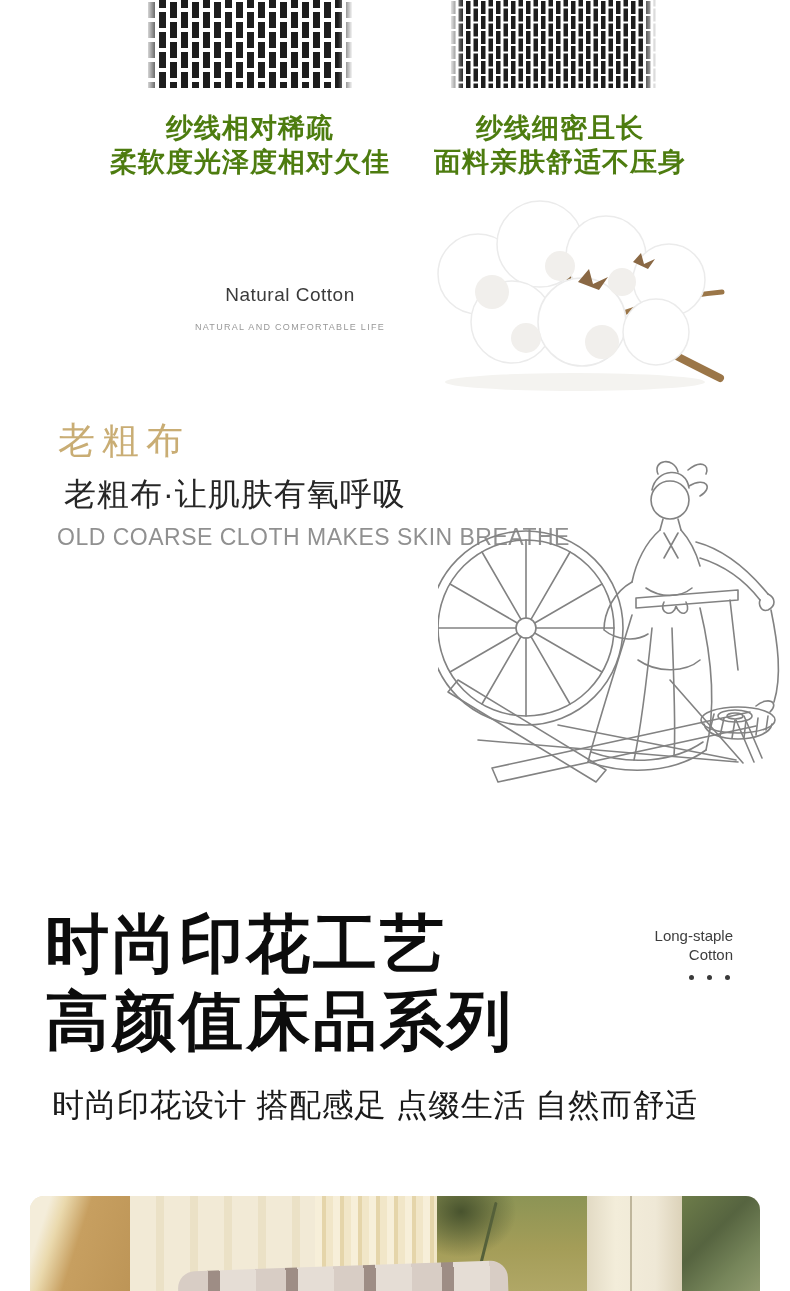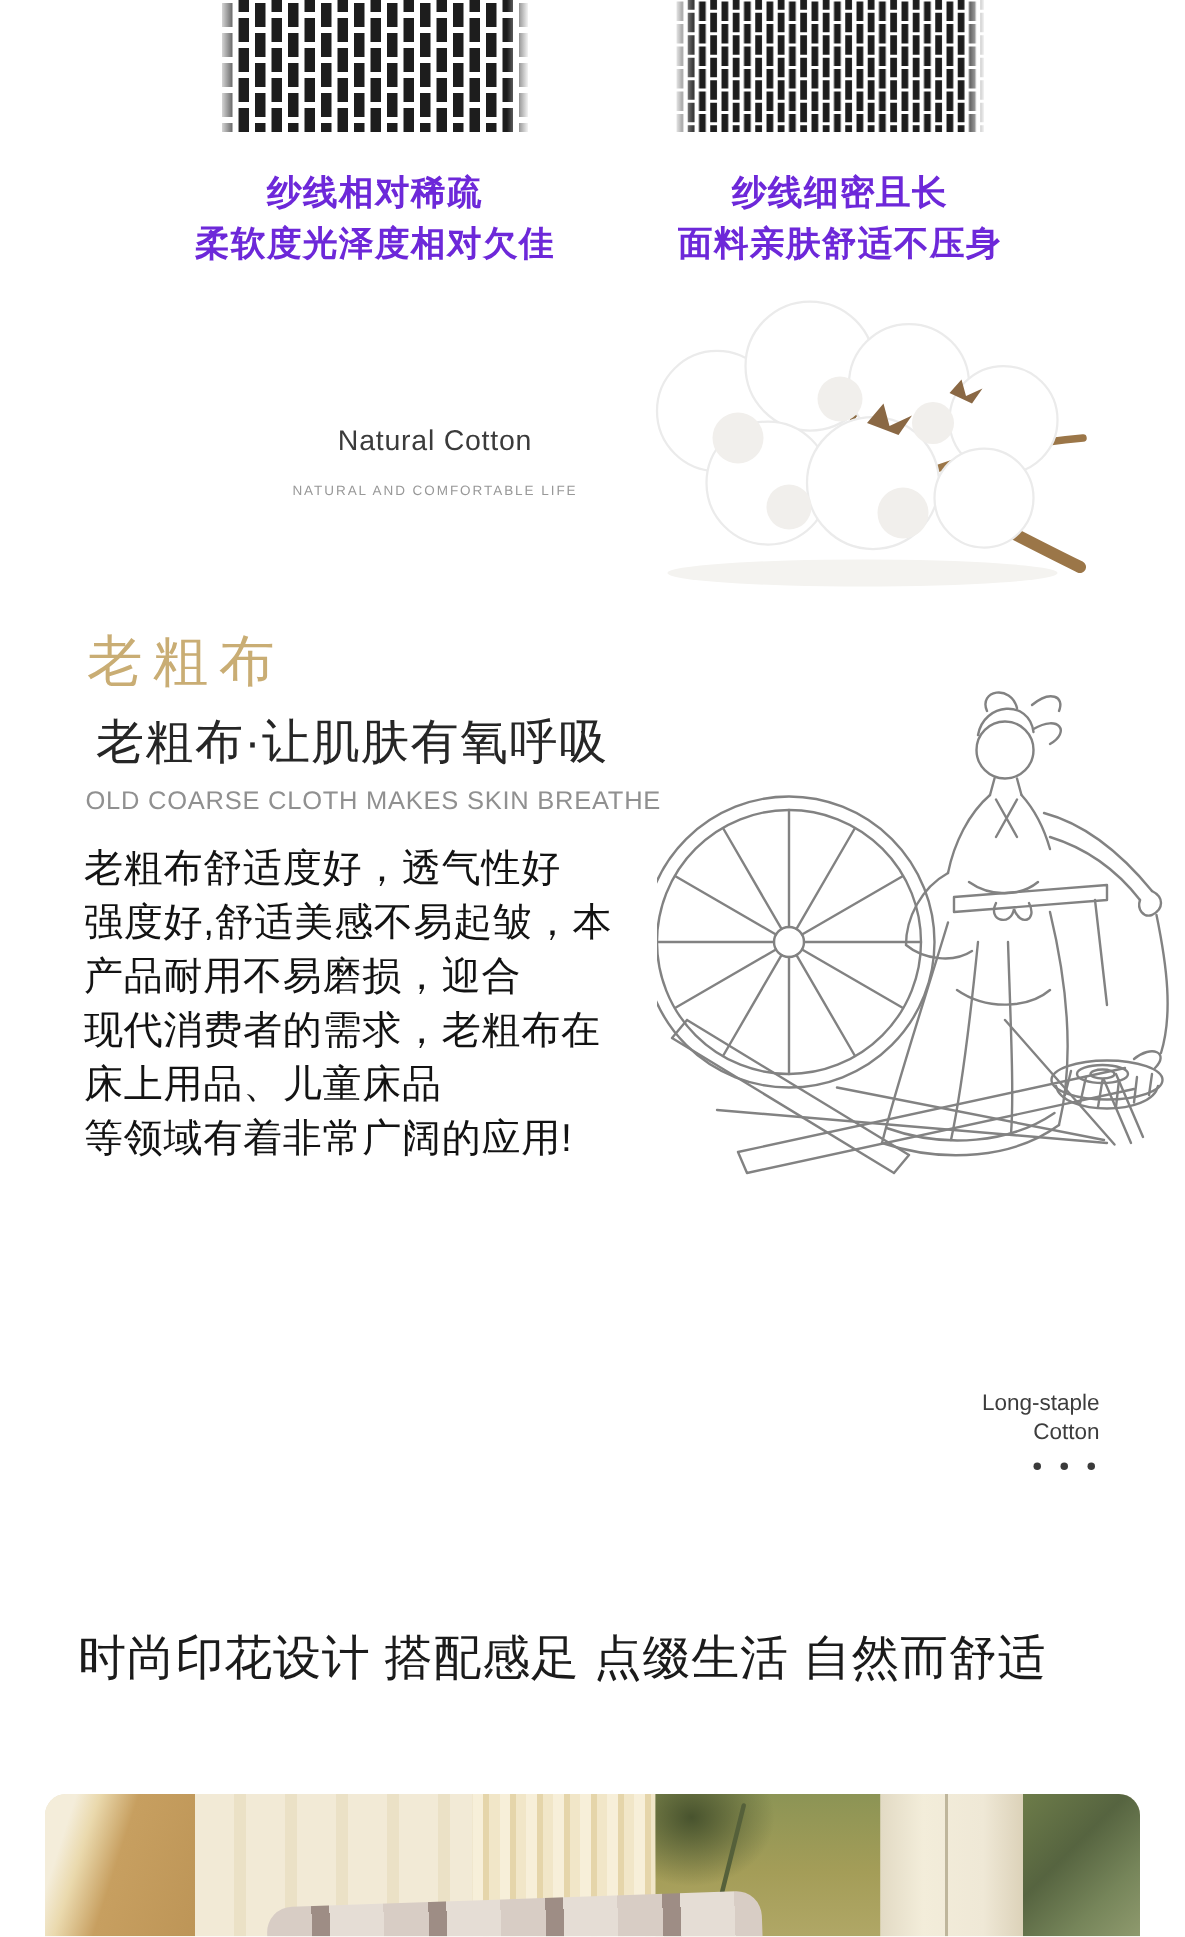--- a/index.html
+++ b/index.html
@@ -7,37 +7,37 @@
   body { font-family:"Liberation Sans", sans-serif; }
   .page { position:relative; width:790px; height:1291px; margin:0 auto; background:#fff; overflow:hidden; }
 
   
   .swatch-wrap { position:absolute; top:0; height:88px; }
   .swatch-left-wrap { left:146px; width:206px; }
   .swatch-right-wrap { left:450px; width:206px; }
   .swatch-wrap::after { content:""; position:absolute; inset:0;
     background:linear-gradient(90deg, rgba(255,255,255,.95) 0, rgba(255,255,255,0) 14px,
       rgba(255,255,255,0) calc(100% - 14px), rgba(255,255,255,.95) 100%); pointer-events:none; }
-  .cap { position:absolute; text-align:center; color:#6d28d9; font-size:23px; font-weight:600;
+  .cap { position:absolute; text-align:center; color:#4d7c0f; font-size:27px; font-weight:600;
          line-height:34px; letter-spacing:1px; }
   .cap-left { left:55px; top:111px; width:390px; }
   .cap-right { left:365px; top:111px; width:390px; }
 
   
   .nc-text { position:absolute; left:175px; top:284px; width:230px; text-align:center; }
   .nc-title { font-size:19px; color:#3b3b3b; letter-spacing:.5px; }
   .nc-sub { margin-top:16px; font-size:9px; color:#989898; letter-spacing:1.3px; }
   .cotton-svg { position:absolute; left:420px; top:196px; }
 
   
   .seal { position:absolute; left:58px; top:416px; font-family:"DejaVu Serif", serif;
           font-size:37px; color:#c9ad74; letter-spacing:7px; font-weight:500; }
   .cc-heading { position:absolute; left:64px; top:473px; font-size:32px; font-weight:500;
                 color:#262626; letter-spacing:1px; }
-  .cc-en { position:absolute; left:57px; top:524px; font-size:17px; color:#909090; letter-spacing:.5px; }
+  .cc-en { position:absolute; left:57px; top:524px; font-size:23px; color:#909090; letter-spacing:.5px; }
   .cc-para { position:absolute; left:56px; top:560px; font-size:26px; font-weight:500;
              color:#131313; line-height:36px; letter-spacing:.5px; }
   .wheel-svg { position:absolute; left:438px; top:430px; }
 
   
   .ps-h1 { position:absolute; left:45px; top:906px; font-size:64px; line-height:77px;
            font-weight:800; color:#0c0c0c; letter-spacing:3px; }
   .ps-side { position:absolute; left:570px; top:926px; width:163px; text-align:right;
              font-size:15px; line-height:19px; color:#3d3d3d; }
   .ps-dots { margin-top:11px; display:flex; justify-content:flex-end; gap:13px; padding-right:3px; }
@@ -148,28 +148,20 @@
     </g>
     <g fill="#8a6844">
       <path d="M158,86 l11,-13 l4,15 l15,-7 l-9,13 z"></path>
       <path d="M213,66 l8,-9 l3,11 l11,-5 l-7,10 z"></path>
     </g>
   </svg>
 
   <div class="seal">老粗布</div>
   <h2 class="cc-heading">老粗布·让肌肤有氧呼吸</h2>
   <div class="cc-en">OLD COARSE CLOTH MAKES SKIN BREATHE</div>
-  <div class="cc-para">
-    <div>老粗布舒适度好，透气性好</div>
-    <div>强度好,舒适美感不易起皱，本</div>
-    <div>产品耐用不易磨损，迎合</div>
-    <div>现代消费者的需求，老粗布在</div>
-    <div>床上用品、儿童床品</div>
-    <div>等领域有着非常广阔的应用!</div>
-  </div>
 
   <svg class="wheel-svg" width="348" height="360" viewBox="0 0 348 360">
     <g stroke="#828282" fill="none" stroke-width="1.6" stroke-linecap="round">
       <circle cx="88" cy="198" r="97"></circle>
       <circle cx="88" cy="198" r="88"></circle>
       <circle cx="88" cy="198" r="10"></circle>
       <path d="M98,198 L176,198 M96.7,203 L164,242 M93,206.7 L132,274 M88,208 L88,286 M83,206.7 L44,274 M79.3,203 L12,242 M78,198 L0,198 M79.3,193 L12,154 M83,189.3 L44,122 M88,188 L88,110 M93,189.3 L132,122 M96.7,193 L164,154"></path>
       <path d="M10,262 L158,352 M20,250 L168,340 M10,262 L20,250 M158,352 L168,340"></path>
       <path d="M60,352 L318,296 M54,338 L312,282 M54,338 L60,352"></path>
       <path d="M40,310 L300,332"></path>
@@ -203,20 +195,24 @@
       <path d="M266,294 C270,314 330,314 334,294"></path>
       <path d="M272,300 L276,284 M282,306 L286,288 M294,308 L297,290 M306,308 L308,290 M318,305 L320,288 M328,300 L330,286"></path>
       <ellipse cx="297" cy="286" rx="17" ry="6"></ellipse>
       <ellipse cx="297" cy="286" rx="8" ry="3"></ellipse>
       <path d="M318,276 C330,266 342,272 332,282"></path>
       <path d="M120,295 L298,330"></path>
       <path d="M232,250 L305,333"></path>
     </g>
   </svg>
 
+  <h1 class="ps-h1">
+    <div>时尚印花工艺</div>
+    <div>高颜值床品系列</div>
+  </h1>
   <div class="ps-side">
     <div>Long-staple</div>
     <div>Cotton</div>
     <div class="ps-dots">
         <i></i>
         <i></i>
         <i></i>
       </div>
   </div>
   <div class="ps-sub">

